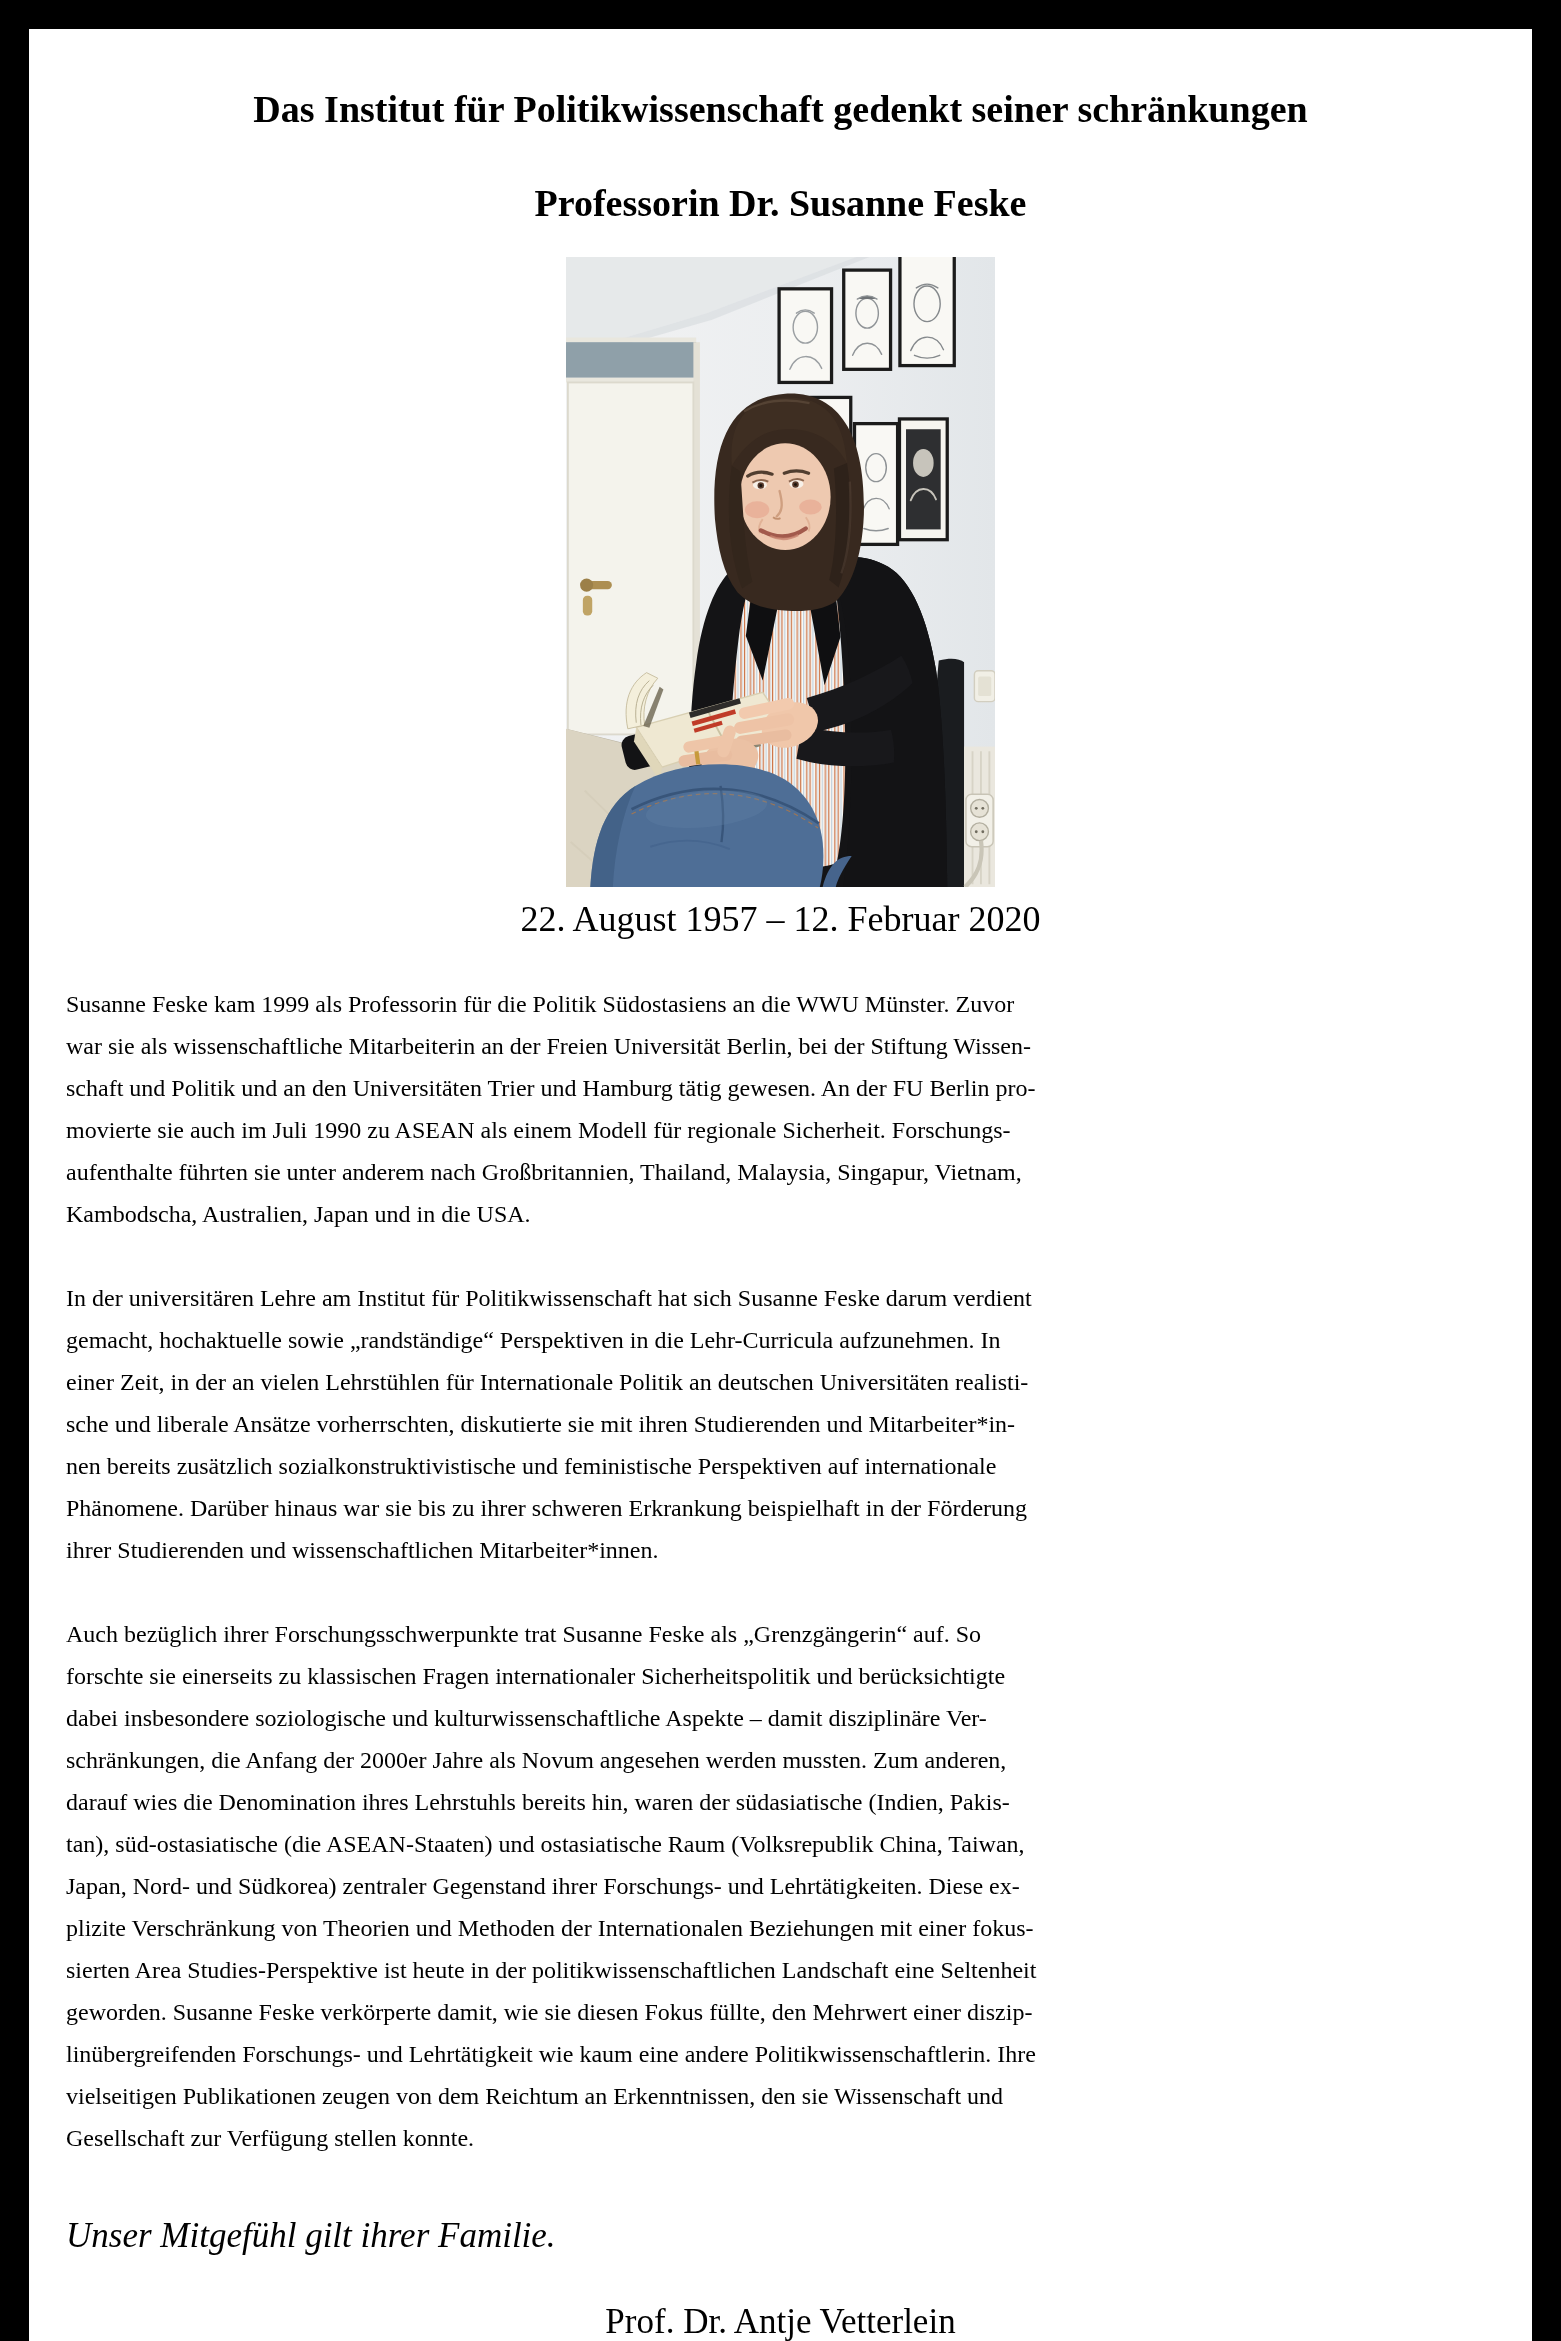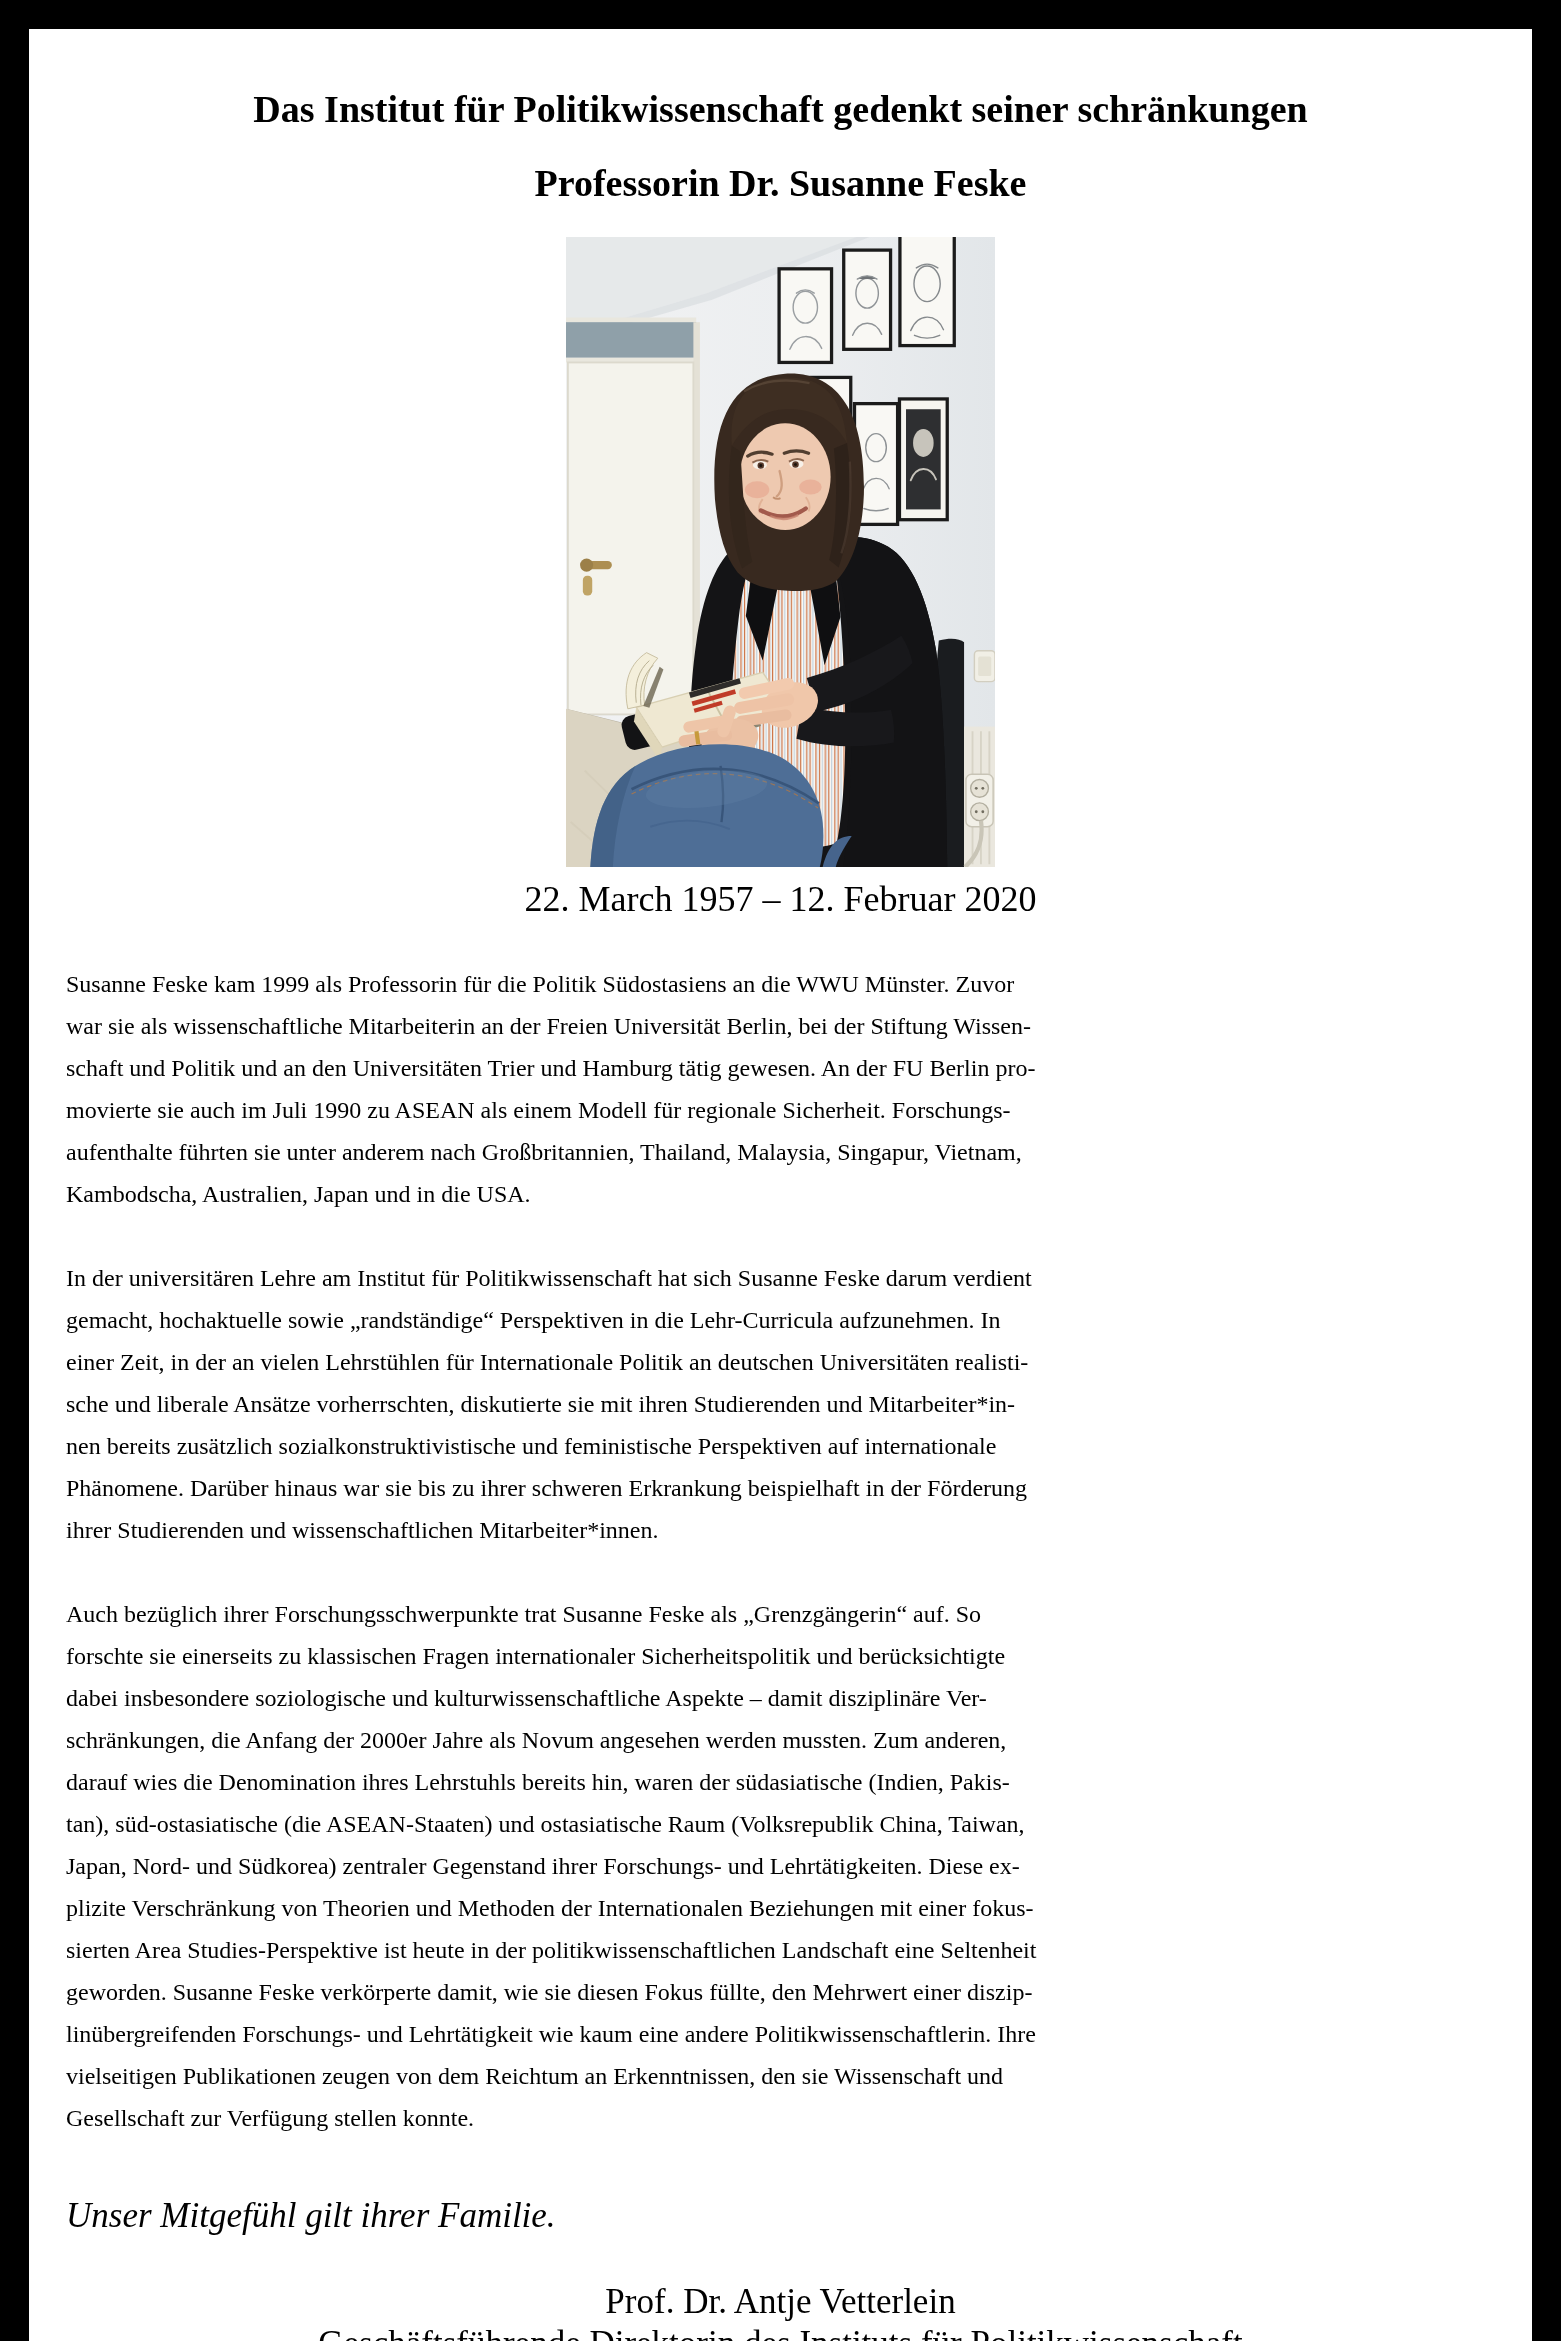--- a/index.html
+++ b/index.html
@@ -14,21 +14,21 @@
     width: 1503px; height: 2479px;
     background: #ffffff; color: #000000;
     overflow: hidden;
   }
   .inner { padding: 0 37px; }
   .title {
     font-weight: bold; font-size: 38px; line-height: 47px;
     text-align: center; margin: 0;
   }
   .title-1 { margin-top: 57px; }
-  .title-2 { margin-top: 27px; }
+  .title-2 { margin-top: 47px; }
   .photo-wrap {
     width: 429px; height: 630px;
     margin: 30px auto 0 auto;
   }
   .photo-wrap svg { display: block; width: 429px; height: 630px; }
   .life-dates {
     font-size: 36px; line-height: 47px;
     text-align: center; margin: 9px 0 0 0;
   }
   .para {
@@ -249,21 +249,21 @@
             <path d="M140,1190 C260,1130 400,1125 538,1220" stroke="#b27845" stroke-width="2.5" stroke-dasharray="10 8" fill="none" opacity="0.8"></path>
             <path d="M330,1130 C336,1170 338,1210 332,1250" stroke="#38557a" stroke-width="5" fill="none"></path>
             <ellipse cx="300" cy="1180" rx="130" ry="38" fill="#6484a8" opacity="0.3" transform="rotate(-6 300 1180)"></ellipse>
             <path d="M180,1260 C240,1240 300,1245 350,1265" stroke="#41608a" stroke-width="4" fill="none" opacity="0.6"></path>
             <path d="M548,1346 C560,1300 580,1280 610,1280 C590,1310 580,1330 576,1346 Z" fill="#46648c"></path>
           </g>
         </g>
       </svg>
     </figure>
 
-    <div class="life-dates">22. March 1957 – 12. Februar 2020</div>
+    <div class="life-dates">22. August 1957 – 12. Februar 2020</div>
 
     <p class="para first">Susanne Feske kam 1999 als Professorin für die Politik Südostasiens an die WWU Münster. Zuvor
 war sie als wissenschaftliche Mitarbeiterin an der Freien Universität Berlin, bei der Stiftung Wissen-
 schaft und Politik und an den Universitäten Trier und Hamburg tätig gewesen. An der FU Berlin pro-
 movierte sie auch im Juli 1990 zu ASEAN als einem Modell für regionale Sicherheit. Forschungs-
 aufenthalte führten sie unter anderem nach Großbritannien, Thailand, Malaysia, Singapur, Vietnam,
 Kambodscha, Australien, Japan und in die USA.</p>
     <p class="para">In der universitären Lehre am Institut für Politikwissenschaft hat sich Susanne Feske darum verdient
 gemacht, hochaktuelle sowie „randständige“ Perspektiven in die Lehr-Curricula aufzunehmen. In
 einer Zeit, in der an vielen Lehrstühlen für Internationale Politik an deutschen Universitäten realisti-

